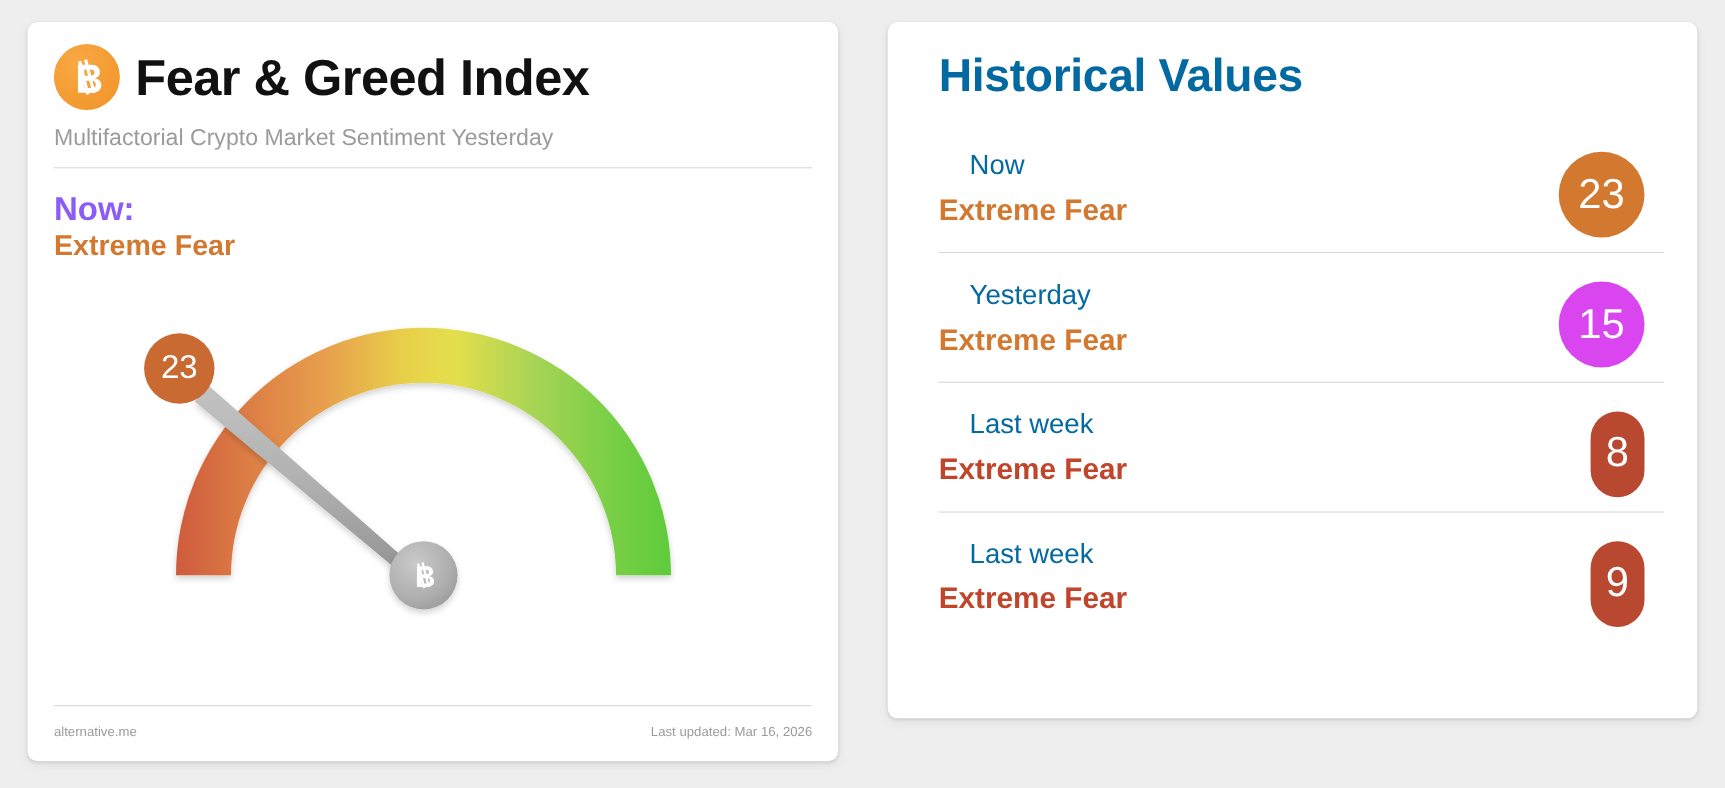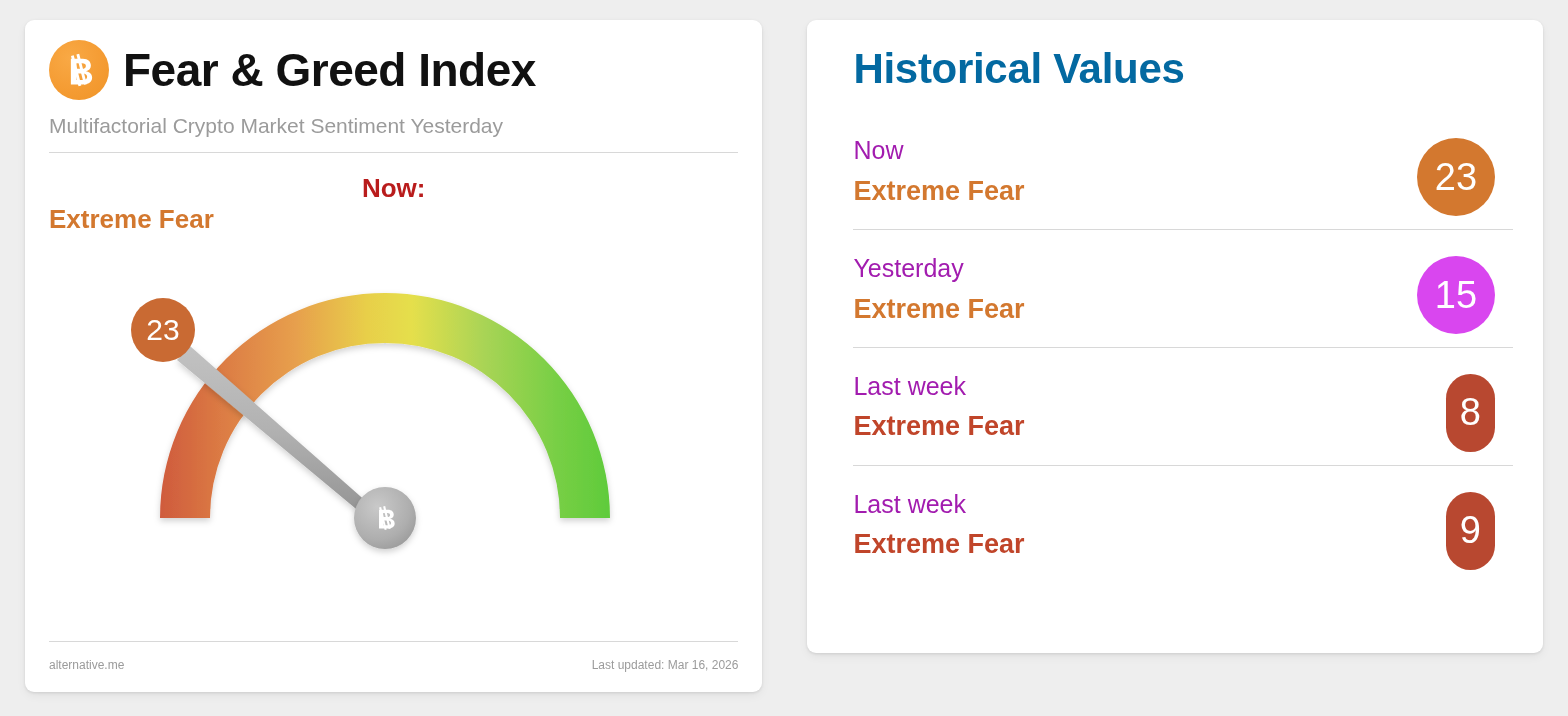--- a/index.html
+++ b/index.html
@@ -61,25 +61,24 @@
     font-weight: 400;
   }
 
   .divider-top {
     margin-top: 14px;
     border-top: 1px solid #d8d8d8;
   }
 
   .now-block { margin-top: 20px; }
   .now-label {
-    font-size: 26px;
-    font-weight: bold;
-    color: #b91c1c;
+    font-size: 30px;
+    font-weight: bold;
+    color: #8b5cf6;
     line-height: 1.18;
-    text-align: center;
   }
   .now-value {
     font-size: 26px;
     font-weight: bold;
     color: #d3782f;
     line-height: 1.18;
   }
 
   .gauge-area {
     position: relative;
@@ -138,23 +137,24 @@
   .hist-row {
     position: relative;
     padding: 0 0 22px 0;
     border-bottom: 1px solid #d8d8d8;
     margin-bottom: 22px;
   }
   .hist-row.last { border-bottom: none; margin-bottom: 0; }
 
   .hist-row-label {
     font-size: 25px;
-    color: #a21caf;
+    color: #0369a1;
     font-weight: 400;
     line-height: 1.3;
+    margin-left: 28px;
   }
   .hist-row-value {
     font-size: 27px;
     font-weight: bold;
     margin-top: 8px;
     line-height: 1.2;
   }
 
   .hist-badge {
     position: absolute;

